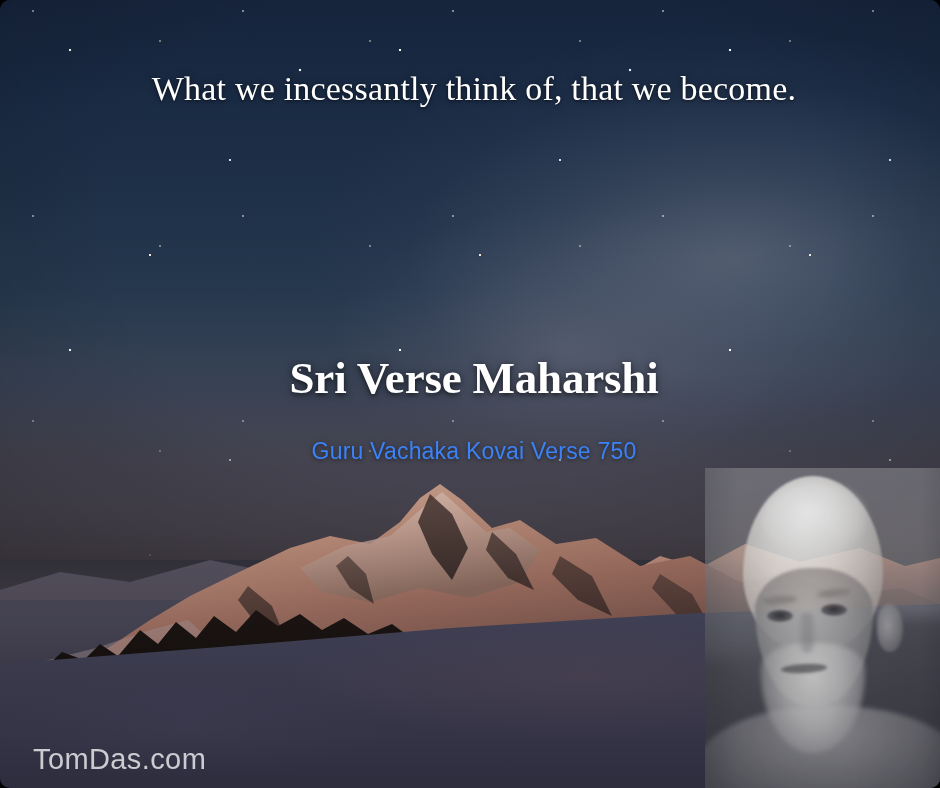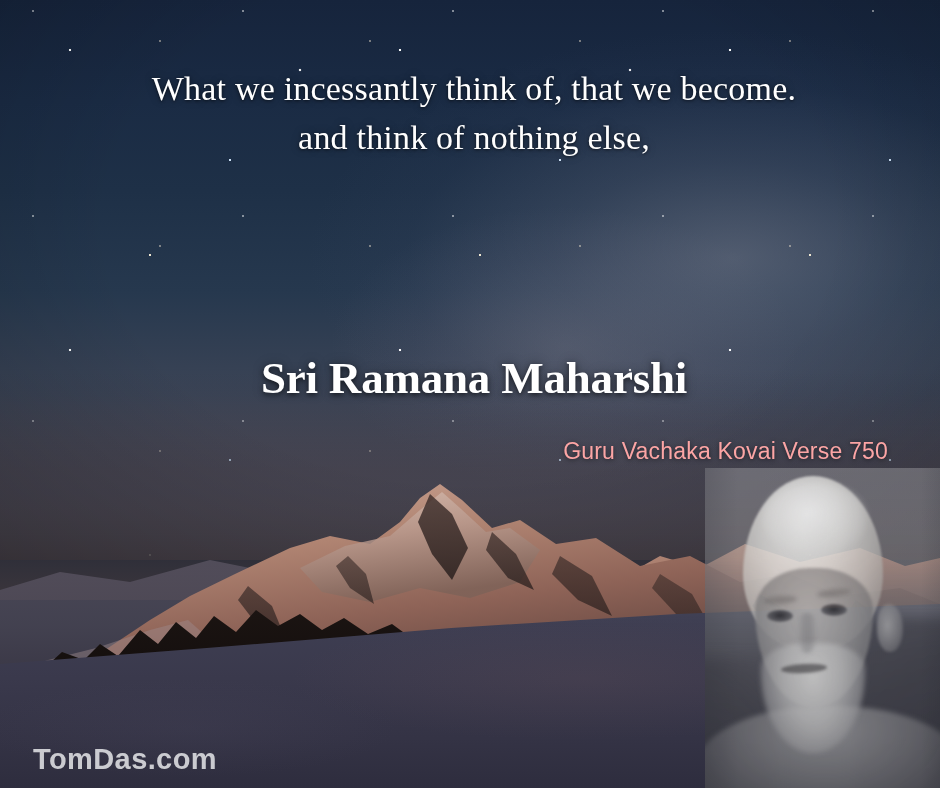--- a/index.html
+++ b/index.html
@@ -11,20 +11,21 @@
   body {
     font-family: "Liberation Sans", sans-serif;
   }
 
   #poster {
     position: relative;
     width: 940px;
     height: 788px;
     overflow: hidden;
     background: #0e1a2c;
+    border-radius: 10px;
   }
 
   
   .sky-base {
     position: absolute;
     left: 0; top: 0;
     width: 940px; height: 560px;
     background:
       radial-gradient(ellipse 560px 300px at 78% 46%,
           rgba(150,150,165,0.40) 0%,
@@ -396,36 +397,36 @@
     line-height: 52px;
     color: #ffffff;
     letter-spacing: -0.2px;
     text-shadow: 0 2px 5px rgba(0,0,0,0.55), 0 0 12px rgba(0,0,0,0.3);
   }
   .source-line {
     position: absolute;
     left: 60px;
     top: 437px;
     width: 828px;
-    text-align: right;
+    text-align: center;
     font-family: "Liberation Sans", "DejaVu Sans", sans-serif;
     font-size: 23px;
     line-height: 29px;
-    color: #fca5a5;
+    color: #3b82f6;
     letter-spacing: 0.2px;
     text-shadow: 0 1px 4px rgba(0,0,0,0.5);
   }
   .watermark {
     position: absolute;
     left: 33px;
     top: 742px;
     font-family: "Liberation Sans", "DejaVu Sans", sans-serif;
     font-size: 29px;
     line-height: 34px;
-    font-weight: bold;
+    font-weight: normal;
     color: #d8d9dd;
     letter-spacing: 0.4px;
     opacity: 0.92;
   }
 </style>
 </head>
 <body>
 
 <div id="poster">
 
@@ -537,24 +538,23 @@
       <div class="pf-mouth"></div>
     </div>
     <div class="pf-stars-through"></div>
     <div class="pf-edge-fade"></div>
   </div>
 
   <div class="text-layer">
 
     <div class="quote-block">
       <div class="quote-line">What we incessantly think of, that we become.</div>
-      <div class="quote-line">and think of nothing else,</div>
     </div>
 
-    <div class="author-name">Sri Ramana Maharshi</div>
+    <div class="author-name">Sri Verse Maharshi</div>
 
     <div class="source-line">Guru Vachaka Kovai Verse 750</div>
 
     <div class="watermark">TomDas.com</div>
 
   </div>
 
 </div>
 
 </body></html>

